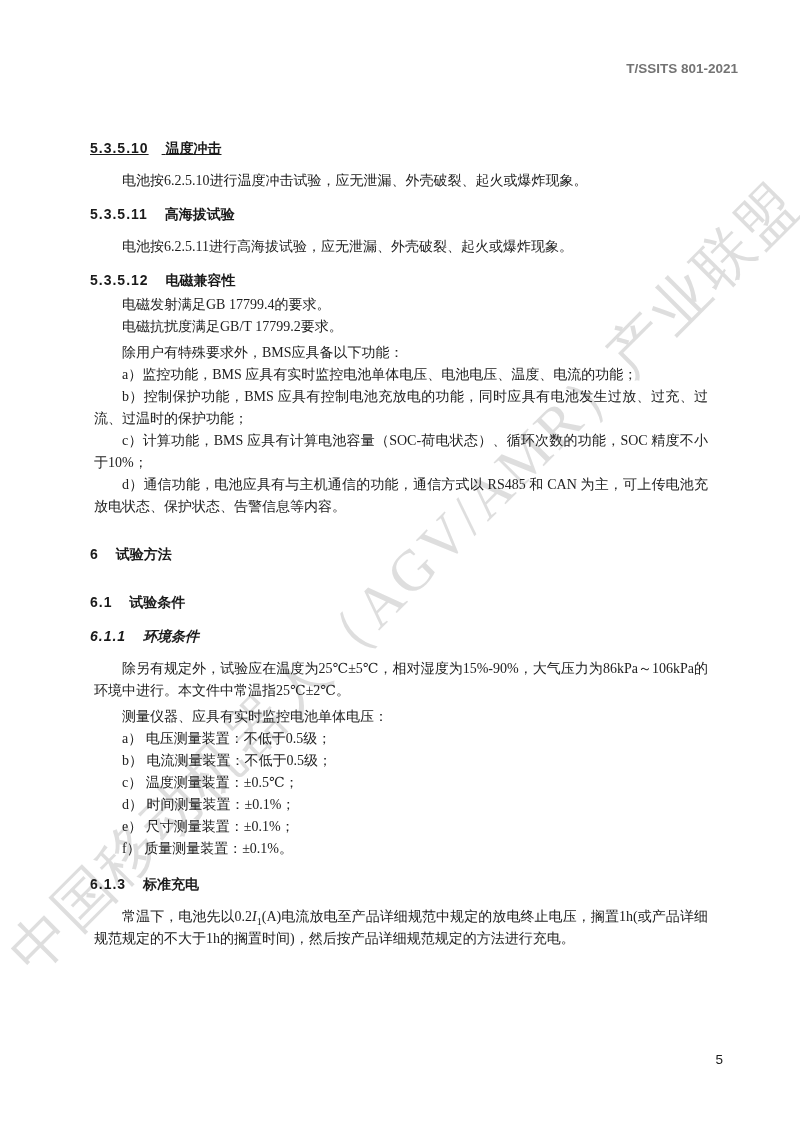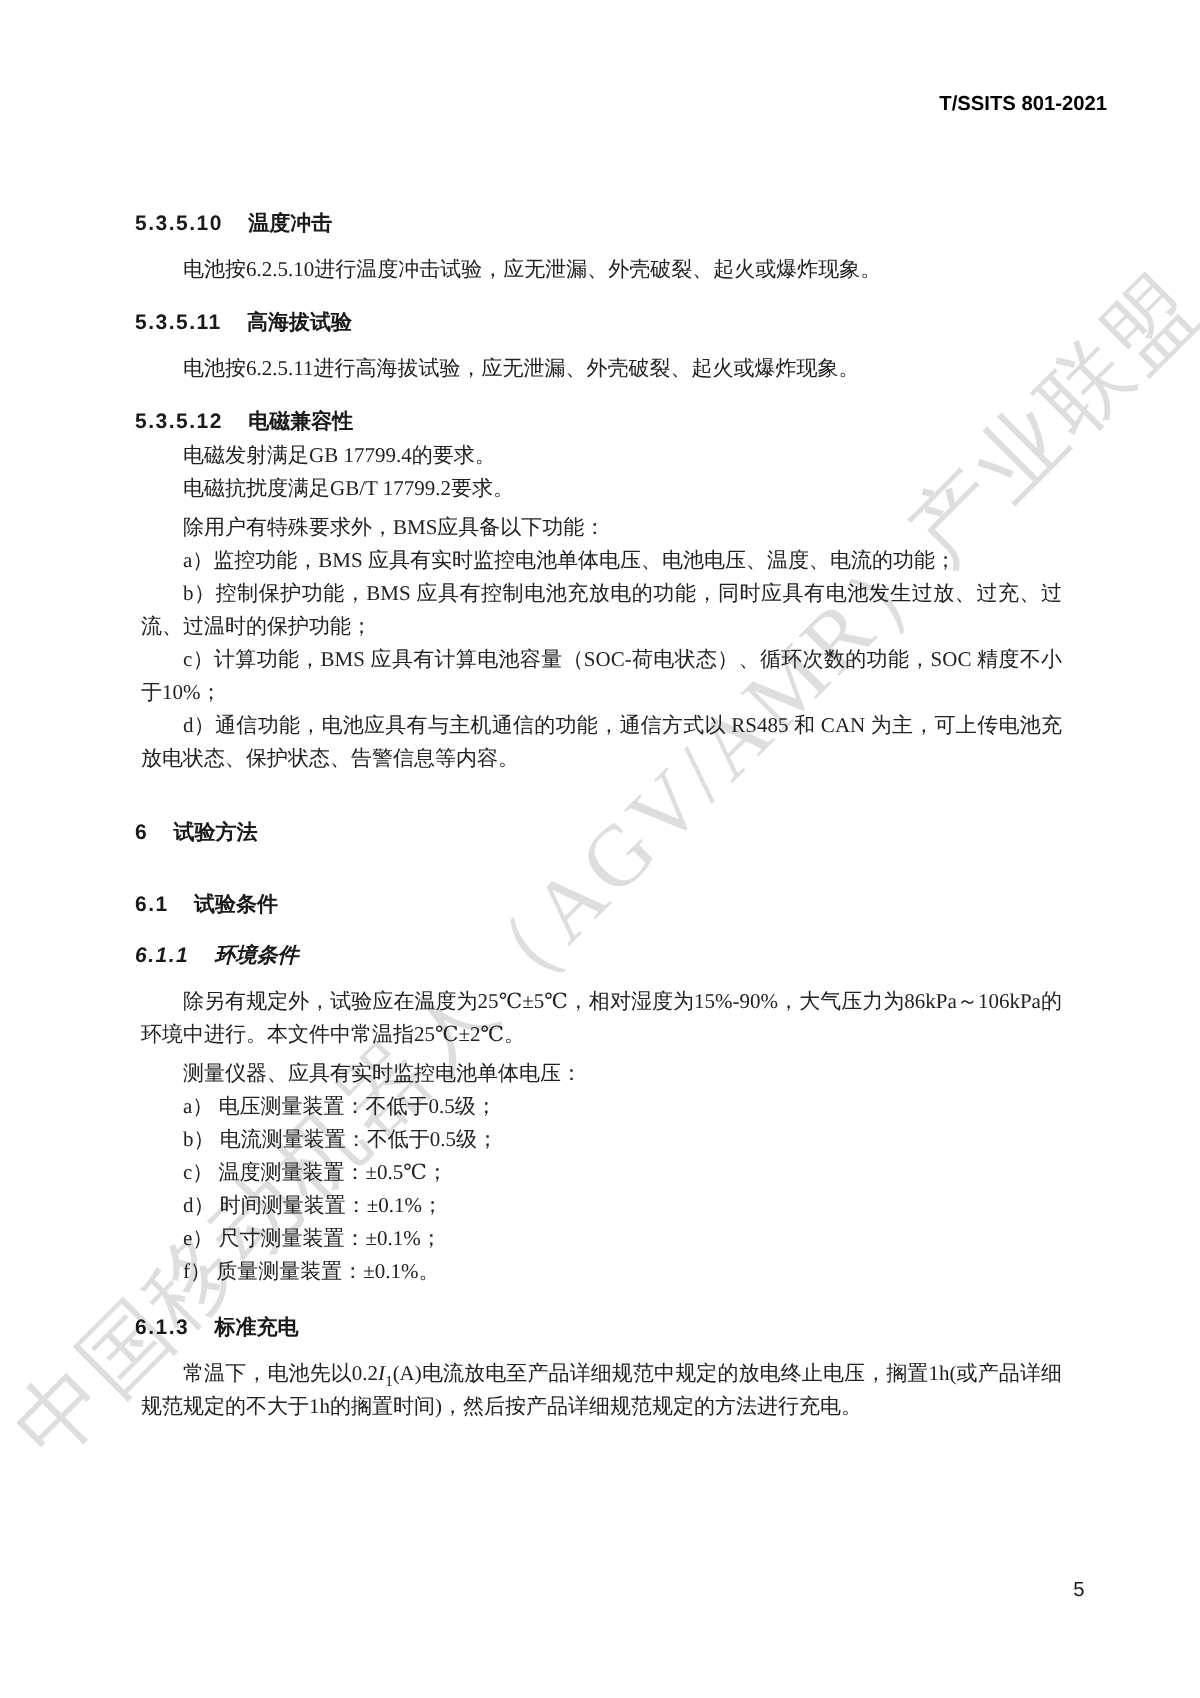--- a/index.html
+++ b/index.html
@@ -28,21 +28,21 @@
     z-index: 1;
   }
 
   
   .doc-header {
     position: absolute;
     top: 61px; right: 62px;
     font-family: "Liberation Sans", "DejaVu Sans", sans-serif;
     font-size: 13.5px;
     font-weight: bold;
-    color: #000000;
+    color: #737373;
     z-index: 2;
   }
 
   
   .content {
     position: absolute;
     top: 0; left: 90px; right: 88px;
     z-index: 2;
   }
 
@@ -59,21 +59,21 @@
   .p {
     font-size: 14px;
     line-height: 22px;
     margin: 4px;
     text-indent: 2em;
     text-align: justify;
   }
   .p.noj { text-align: left; }
 
   
-  .mt-first  { margin-top: 138px; }
+  .mt-first  { margin-top: 138px; text-decoration: underline; }
   .mt-para   { margin-top: 12px; }
   .mt-head   { margin-top: 12px; }
   .mt-h6     { margin-top: 26px; }
   .mt-h61    { margin-top: 28px; }
   .mt-h611   { margin-top: 14px; font-style: italic; }
   .mt-h613   { margin-top: 14px; }
 
   .block { margin: 4px; }
   .block .p { margin: 0; }
 

